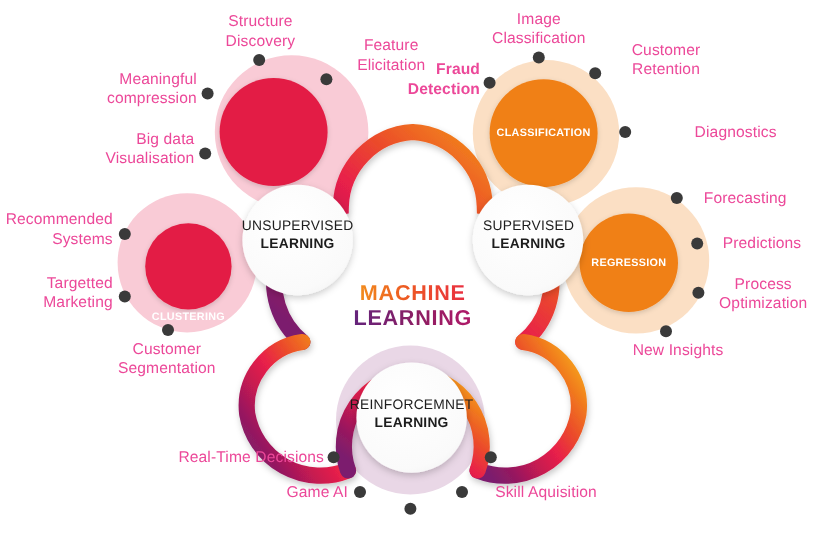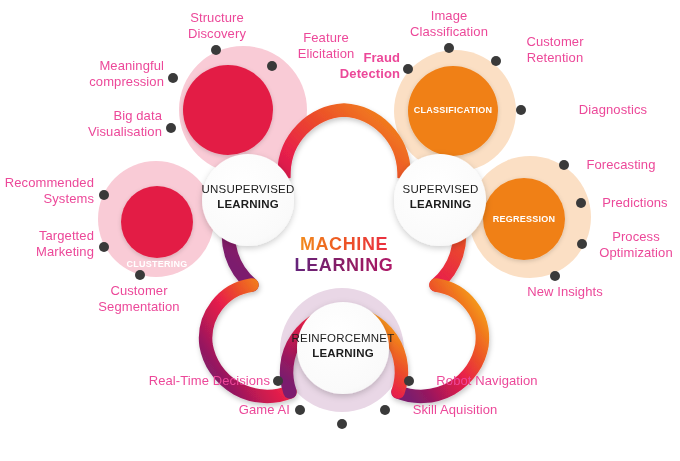--- a/index.html
+++ b/index.html
@@ -265,17 +265,16 @@
 Detection</div>
   <div class="leaf-label l" style="left:531px;top:102px;width:96px;margin-left:34px;">Diagnostics</div>
 
   <div class="leaf-label l" style="left:575px;top:157px;width:92px;">Forecasting</div>
   <div class="leaf-label l" style="left:591px;top:195px;width:88px;">Predictions</div>
   <div class="leaf-label l" style="left:592px;top:229px;width:88px;">Process
 Optimization</div>
   <div class="leaf-label c" style="left:513px;top:284px;width:104px;">New Insights</div>
 
   <div class="leaf-label r" style="left:128px;top:373px;width:142px;">Real-Time Decisions</div>
-  <div class="leaf-label l" style="left:419px;top:373px;width:136px;">Robot Navigation</div>
   <div class="leaf-label r" style="left:210px;top:402px;width:80px;">Game AI</div>
   <div class="leaf-label l" style="left:395px;top:402px;width:120px;">Skill Aquisition</div>
 
 </div>
 
 </body></html>

